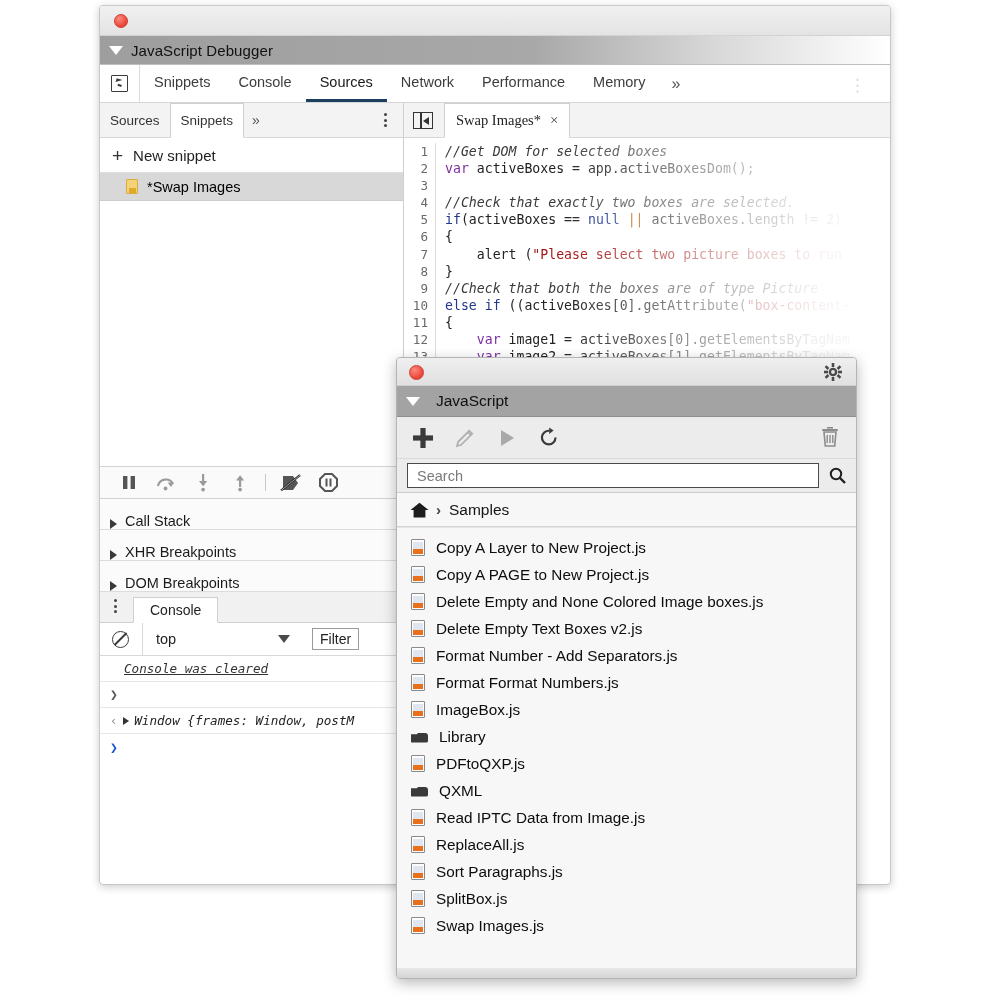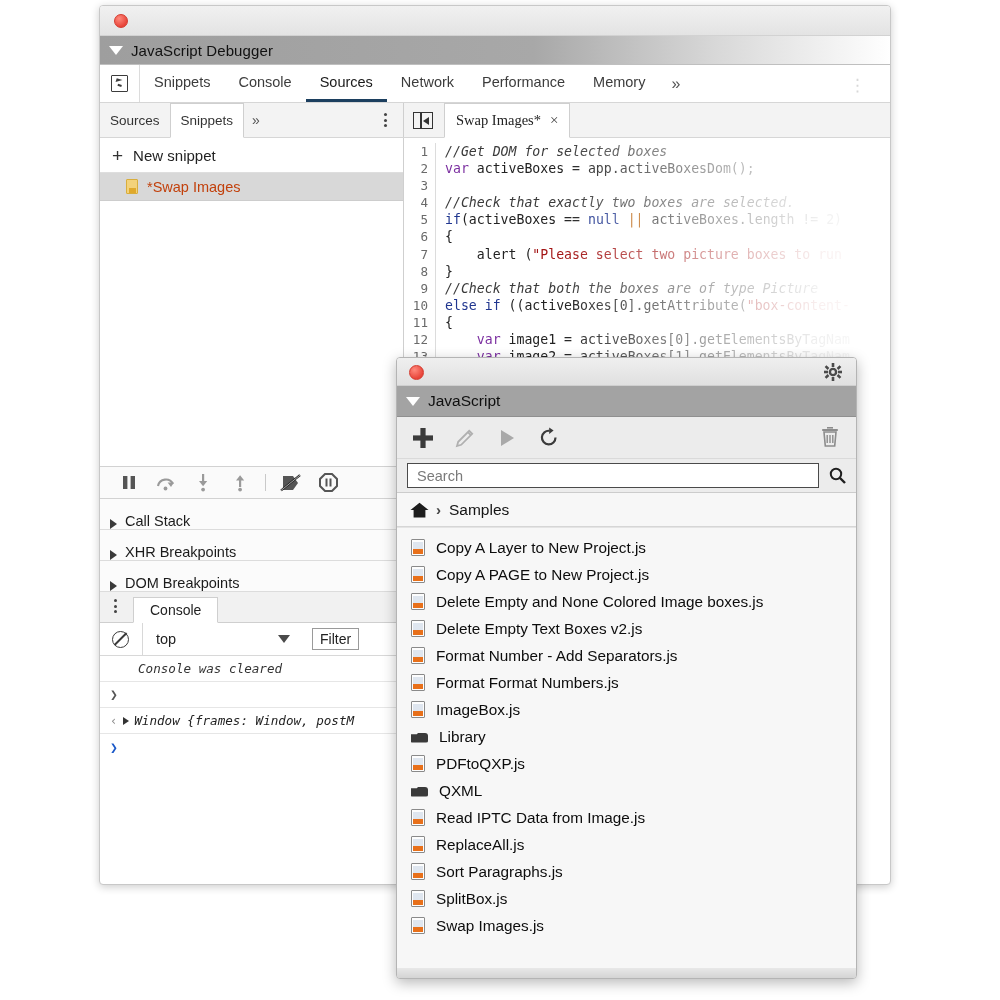--- a/index.html
+++ b/index.html
@@ -111,21 +111,21 @@
   .dt-body{ display:flex; height:328px; }
   .snippets-pane{ width:304px; border-right:1px solid #cfcfcf; background:#fff;
     display:flex; flex-direction:column; }
   .new-snippet{
     display:flex;align-items:center;gap:10px;height:35px;padding-left:12px;
     font-size:15px;color:#222;border-bottom:1px solid #dedede;
   }
   .plus-ic{ font-size:19px;line-height:1;color:#333;font-weight:300; }
   .snippet-row{
     display:flex;align-items:center;gap:9px;height:28px;padding-left:26px;
-    font-size:14.5px;color:#c2410c; background:#d8d8d8;
+    font-size:14.5px;color:#000000; background:#d8d8d8;
     border-bottom:1px solid #cdcdcd;
   }
   .js-file-ic{
     width:12px;height:15px;background:#f3d27a;border:1px solid #d9ae3c;
     border-radius:1px;position:relative;flex:none;
   }
   .js-file-ic:after{content:"";position:absolute;left:2px;top:8px;width:7px;height:5px;
     background:#e0a92c;}
   .snip-fill{ flex:1; background:#ffffff; }
 
@@ -195,21 +195,21 @@
   .ctx-caret{ position:absolute; right:17px; width:0;height:0;
     border-left:6px solid transparent;border-right:6px solid transparent;border-top:8px solid #4a4a4a;}
   .filter-box{ margin-left:5px; border:1px solid #9a9a9a; height:22px;
     display:flex;align-items:center;padding:0 7px; font-size:14px;color:#222;background:#fff;}
   .console-log{ width:304px; background:#fff; }
   .log-line{
     font-family:"DejaVu Sans Mono","Liberation Mono",monospace;
     font-size:12.6px; color:#222; display:flex; align-items:center;
     height:26px; border-bottom:1px solid #e6e6e6; padding-left:10px;
   }
-  .log-line.cleared{ font-style:italic; color:#333; padding-left:38px; }
+  .log-line.cleared{ font-style:italic; color:#333; padding-left:24px;text-decoration:underline; }
   .prompt-ar{ color:#555; font-size:13px; margin-right:8px; }
   .prompt-ar.blue{ color:#1a58c8; font-weight:bold; }
   .ret-ar{ color:#8a8a8a; font-size:12px;margin-right:6px; }
   .obj-tri{ width:0;height:0;border-left:6px solid #333;
     border-top:4px solid transparent;border-bottom:4px solid transparent;margin-right:5px;}
   .log-obj{ font-style:italic; }
 
   
   .ghost{
     position:absolute; pointer-events:none; color:#cfcfcf;
@@ -231,21 +231,21 @@
   .js-macbar .traffic-dot{ left:12px; top:7px; width:15px;height:15px; }
   .gear-ic{ position:absolute; right:14px; top:5px; width:18px;height:18px; }
   .js-panelhdr{
     height:31px; background:#a3a3a3; display:flex;align-items:center;padding-left:9px;
     border-bottom:1px solid #8f8f8f;
   }
   .js-panelhdr .disclosure{
     width:0;height:0;border-left:7px solid transparent;border-right:7px solid transparent;
     border-top:9px solid #ffffff; margin-right:8px;
   }
-  .js-panelhdr .ph-title{ font-size:15.5px;color:#0f0f0f; }
+  .js-panelhdr .ph-title{ font-size:15.5px;color:#0f0f0f;margin-left:8px; }
   .js-toolbar{
     height:42px; background:#ececec; display:flex; align-items:center;
     padding:0 14px; gap:18px; border-bottom:1px solid #dadada;
   }
   .tb-ic{ width:24px;height:24px;display:flex;align-items:center;justify-content:center; }
   .trash-wrap{ margin-left:auto; }
   .js-searchbar{
     height:34px; background:#ececec; display:flex;align-items:center;
     padding:0 10px; gap:10px; border-bottom:1px solid #cccccc;
   }

